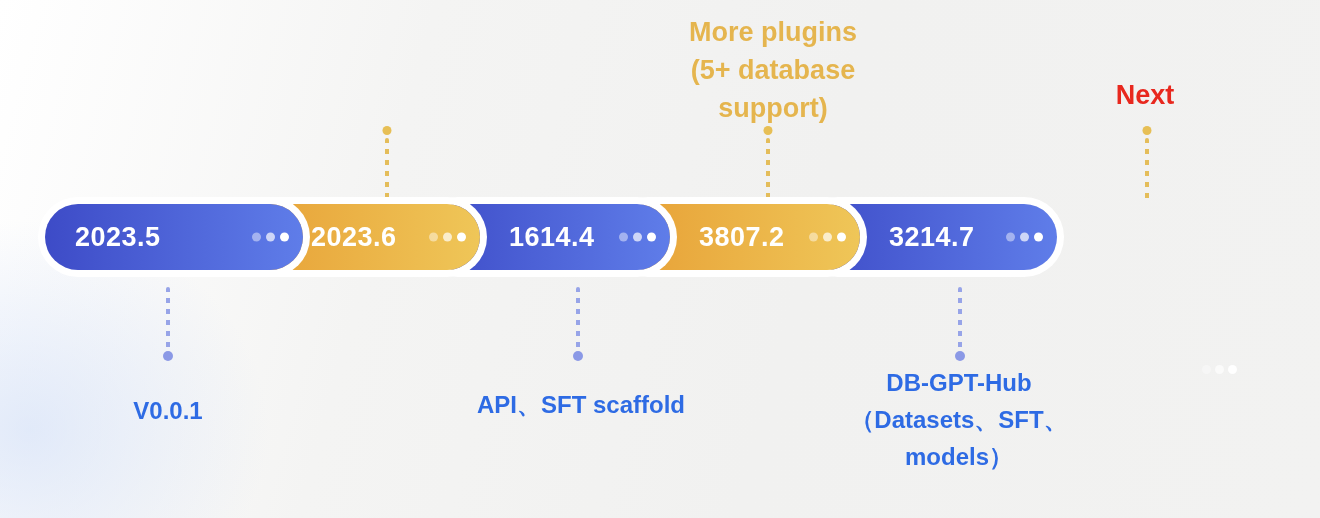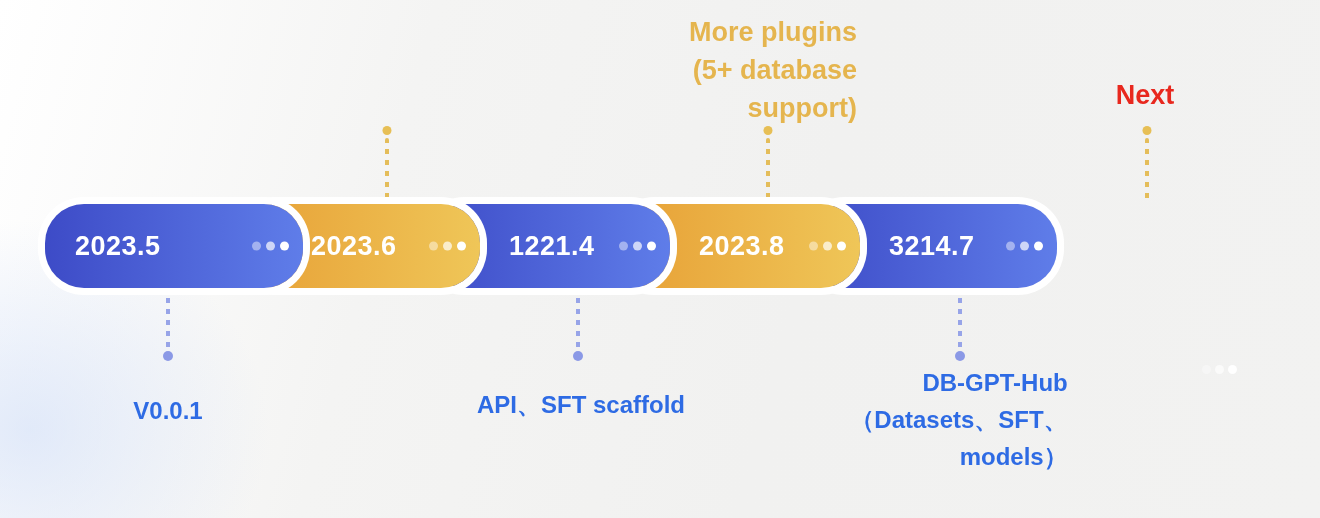--- a/index.html
+++ b/index.html
@@ -4,21 +4,21 @@
 <style>
   html,body{margin:0;padding:0;}
   body{font-family:"Liberation Sans","DejaVu Sans",sans-serif;}
   .stage{
     position:relative;width:1320px;height:518px;overflow:hidden;
     background:
       radial-gradient(ellipse 340px 300px at 30px 430px, rgba(208,222,248,.6), rgba(208,222,248,0) 70%),
       linear-gradient(105deg,#ffffff 0%,#f4f4f3 30%,#f1f1f0 60%,#f2f2f1 100%);
   }
   
-  .pill{position:absolute;top:204px;height:84px;border-radius:39px;}
+  .pill{position:absolute;top:204px;height:66px;border-radius:39px;}
   .pill.ringed{box-shadow:0 0 0 7px #ffffff;}
   .pill.blue{background:linear-gradient(90deg,var(--blue-left,#3d4bc7) 0%,var(--blue-right,#5f7de9) 100%);}
   .pill.yellow{background:linear-gradient(90deg,var(--yellow-left,#e79f35) 0%,var(--yellow-right,#efc658) 100%);}
   .p1{left:45px;width:258px;z-index:16;}
   .p2{left:235px;width:245px;z-index:15;text-align:center;}
   .p3{left:425px;width:245px;z-index:14;}
   .p4{left:615px;width:245px;z-index:13;}
   .p5{left:805px;width:252px;z-index:12;}
   .p6{left:1000px;width:248px;z-index:11;}
   .pill-label{
@@ -46,21 +46,21 @@
   .connector .dot{position:absolute;left:50%;transform:translateX(-50%);width:9px;height:9px;border-radius:50%;}
   .connector.gold .dot{background:var(--gold-dot,#e7bf55);top:-12px;}
   .connector.peri .dot{background:var(--peri-dot,#8b99e6);bottom:-12px;width:10px;height:10px;}
   .c-top{top:138px;height:63px;}
   .c-bottom{top:287px;height:62px;}
   .cx-386{left:385px;} .cx-768{left:766px;} .cx-1147{left:1145px;}
   .cx-168{left:166px;} .cx-578{left:576px;} .cx-960{left:958px;}
   
   .annotation{
     position:absolute;transform:translateX(-50%);
-    text-align:right;font-weight:700;white-space:pre-line;z-index:6;
+    text-align:center;font-weight:700;white-space:pre-line;z-index:6;
   }
   .annotation.above{font-size:27px;line-height:38px;}
   .annotation.below{font-size:24px;line-height:37px;}
   .a-black{color:var(--annotation-black,#1b1b1b);}
   .a-gold{color:var(--annotation-gold,#e5b54e);}
   .a-red{color:var(--annotation-red,#e8281e);}
   .a-blue{color:var(--annotation-blue,#2e6be4);}
   .pos-a1{left:398px;top:48px;}
   .pos-a2{left:773px;top:13px;}
   .pos-a3{left:1145px;top:76px;}
@@ -107,29 +107,29 @@
   </div>
   <div class="pill yellow ringed p2">
     <span class="pill-label">2023.6</span>
     <span class="pill-dots">
         <i></i>
         <i></i>
         <i></i>
       </span>
   </div>
   <div class="pill blue ringed p3">
-    <span class="pill-label">1221.4</span>
+    <span class="pill-label">1614.4</span>
     <span class="pill-dots">
         <i></i>
         <i></i>
         <i></i>
       </span>
   </div>
   <div class="pill yellow ringed p4">
-    <span class="pill-label">2023.8</span>
+    <span class="pill-label">3807.2</span>
     <span class="pill-dots">
         <i></i>
         <i></i>
         <i></i>
       </span>
   </div>
   <div class="pill blue ringed p5">
     <span class="pill-label">3214.7</span>
     <span class="pill-dots">
         <i></i>

